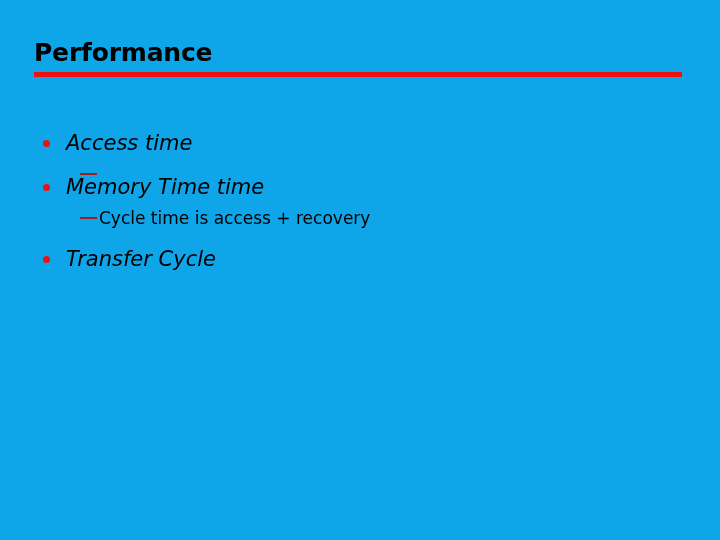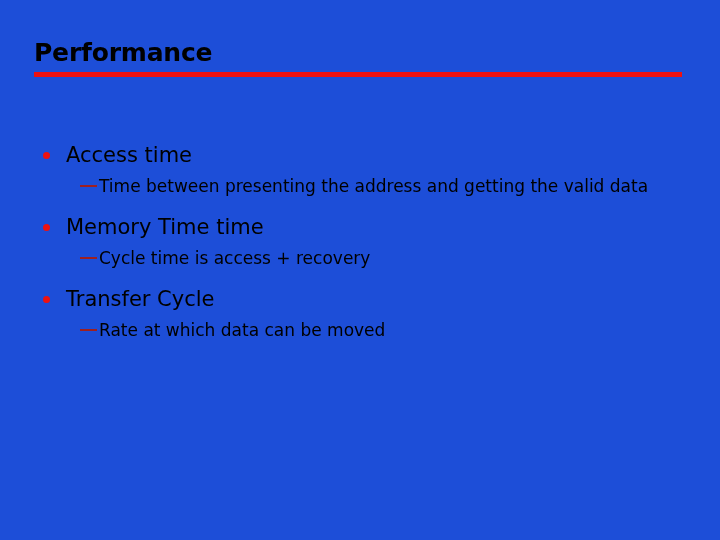--- a/index.html
+++ b/index.html
@@ -10,21 +10,21 @@
     width: 720px;
     height: 540px;
     background: #ffffff;
     font-family: "DejaVu Sans", sans-serif;
     overflow: hidden;
   }
   .slide {
     position: relative;
     width: 720px;
     height: 540px;
-    background: #1d4ed8;
+    background: #0ea5e9;
   }
 
   
   .title-block {
     position: absolute;
     left: 34px;
     top: 38px;
     width: 648px;
   }
   .slide-title {
@@ -55,21 +55,22 @@
     margin: 0;
   }
 
   
   .l1 {
     position: relative;
     padding-left: 66px;
     font-size: 21px;
     line-height: 30px;
     color: #000000;
-    margin-top: 12px;
+    margin-top: 0;
+    font-style: italic;
   }
   .l1 .dot {
     position: absolute;
     left: 43px;
     top: 12px;
     width: 7px;
     height: 7px;
     border-radius: 50%;
     background: #ee1111;
   }
@@ -114,40 +115,35 @@
 
   <div class="body-block">
 
     <div class="bullet-group">
       <div class="l1">
         <span class="dot"></span>
         <span class="l1-text">Access time</span>
       </div>
       <div class="l2">
         <span class="dash"></span>
-        <span class="l2-text">Time between presenting the address and getting the valid data</span>
       </div>
     </div>
 
     <div class="bullet-group gap-main">
       <div class="l1">
         <span class="dot"></span>
         <span class="l1-text">Memory Time time</span>
       </div>
       <div class="l2 gap-sub">
         <span class="dash"></span>
         <span class="l2-text">Cycle time is access + recovery</span>
       </div>
     </div>
 
     <div class="bullet-group gap-main">
       <div class="l1">
         <span class="dot"></span>
         <span class="l1-text">Transfer Cycle</span>
       </div>
-      <div class="l2">
-        <span class="dash"></span>
-        <span class="l2-text">Rate at which data can be moved</span>
-      </div>
     </div>
 
   </div>
 </div>
 
 </body></html>

